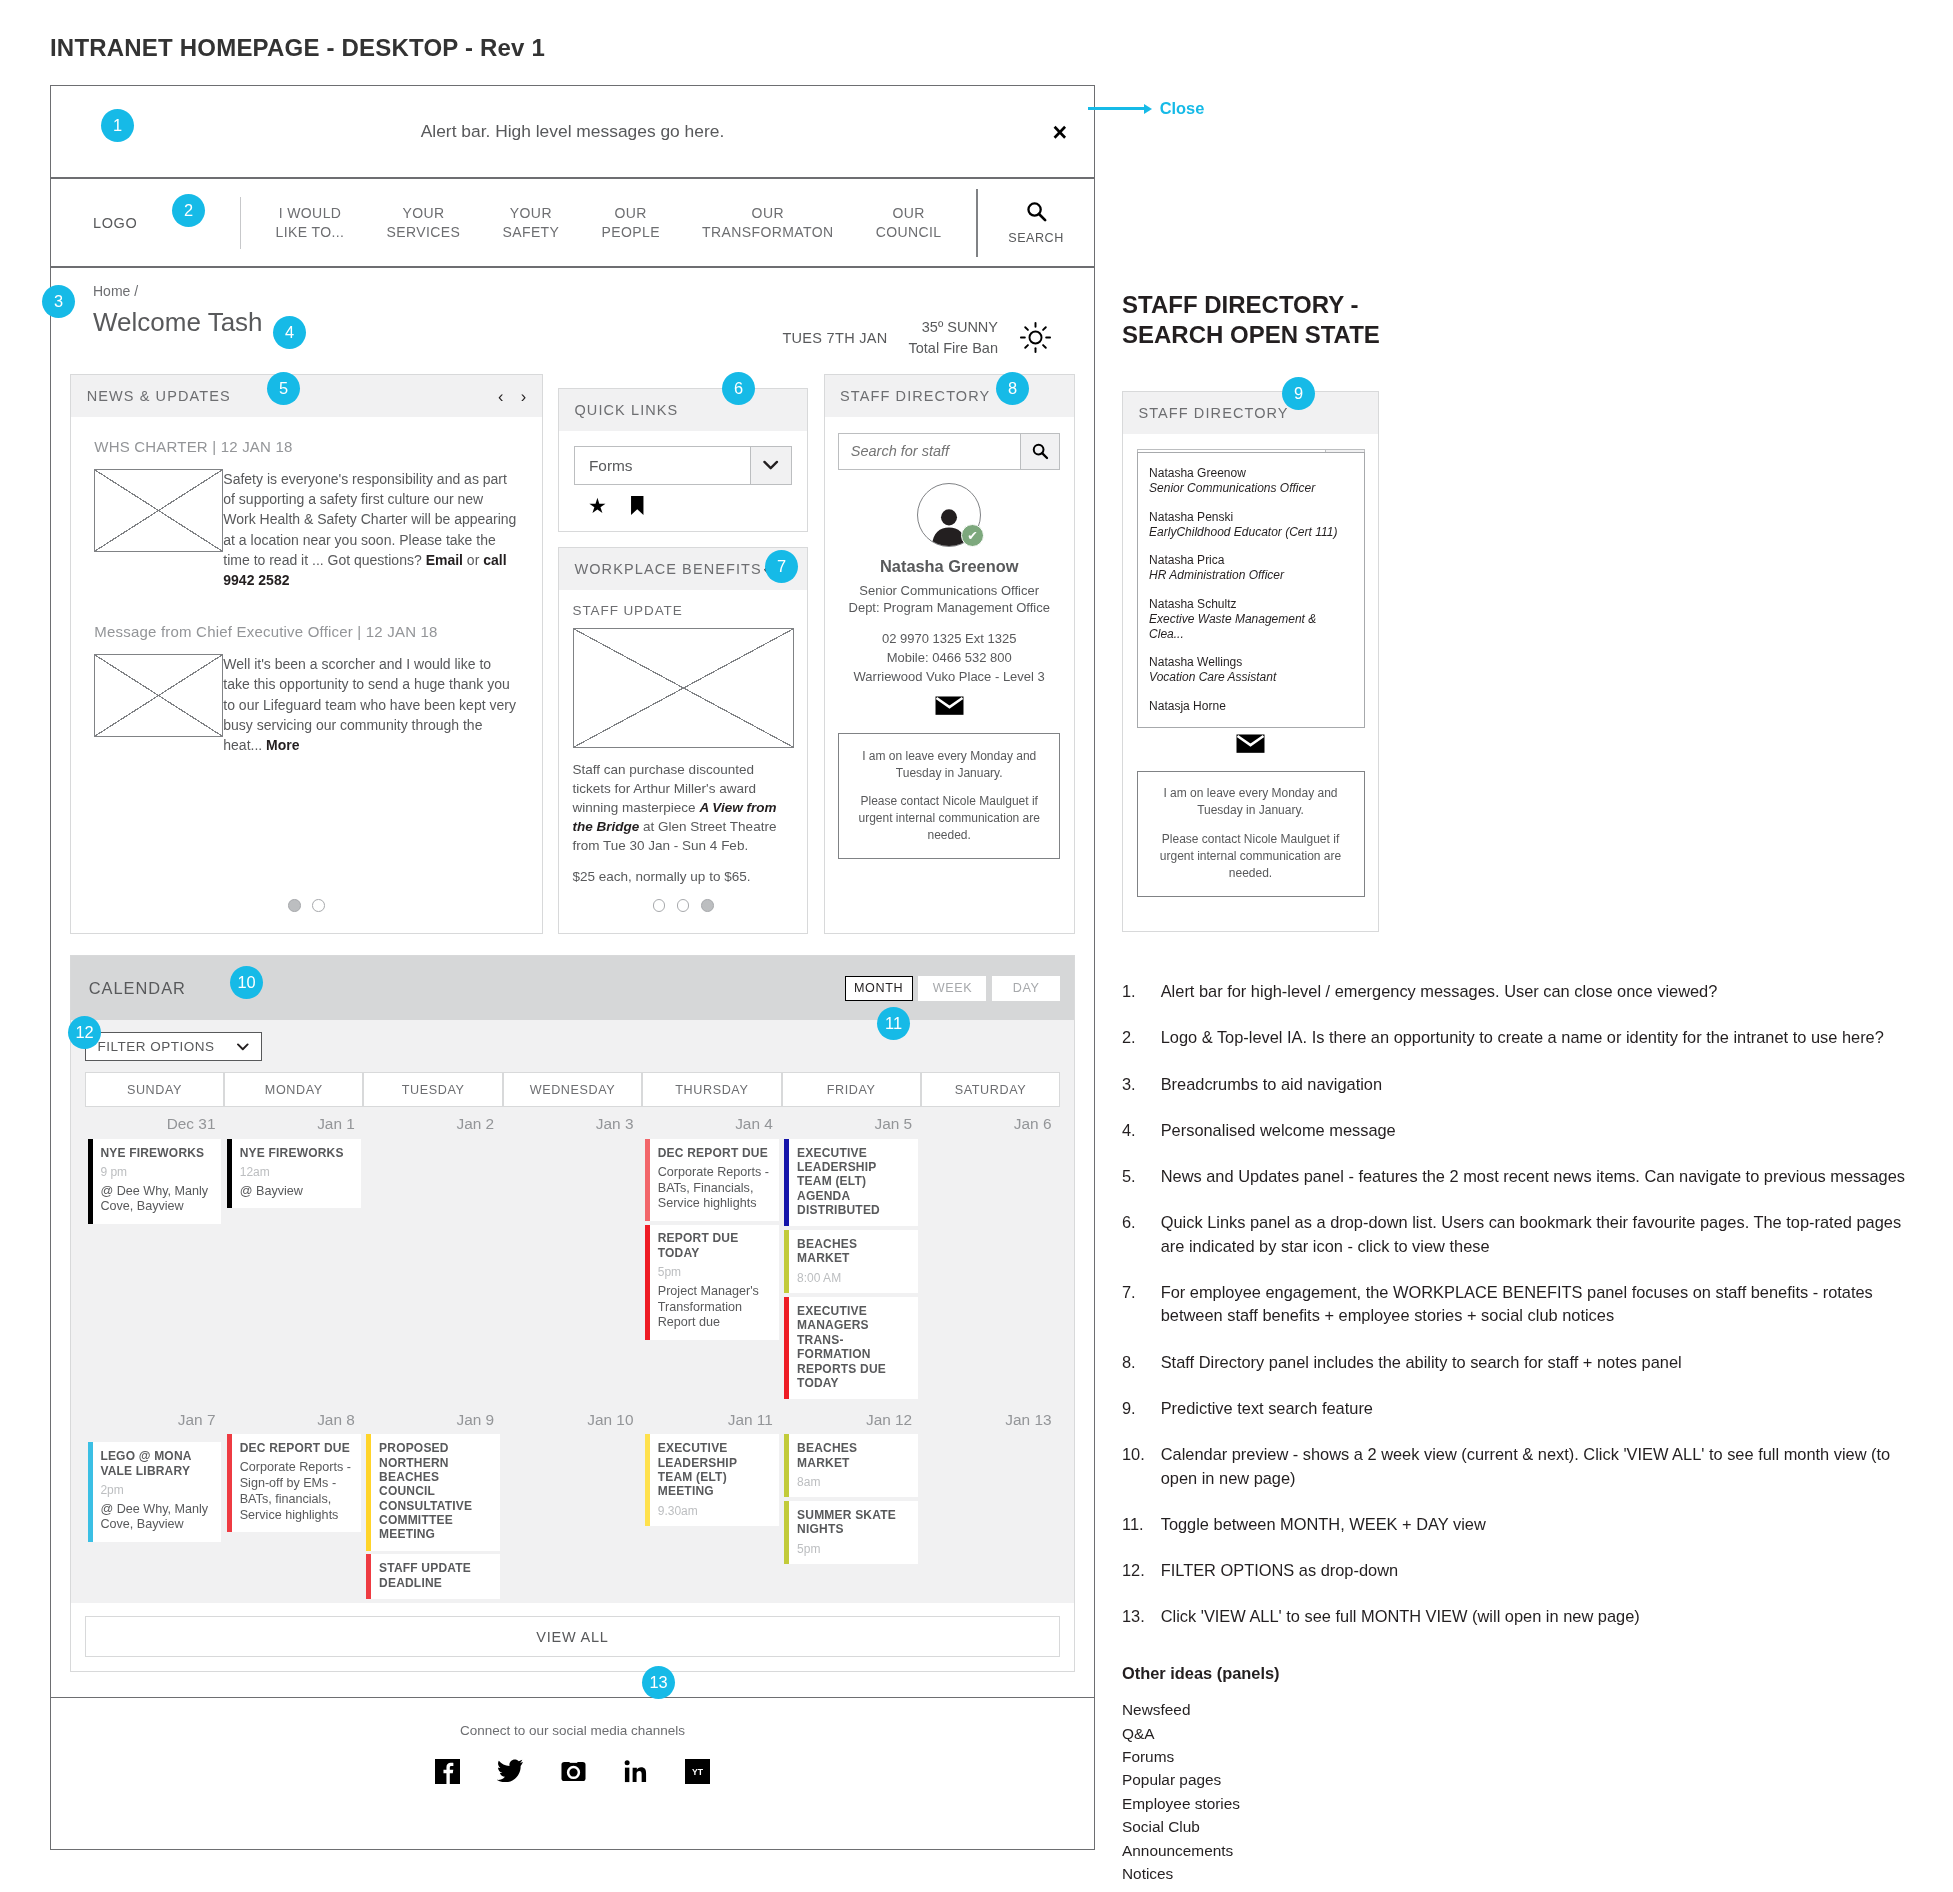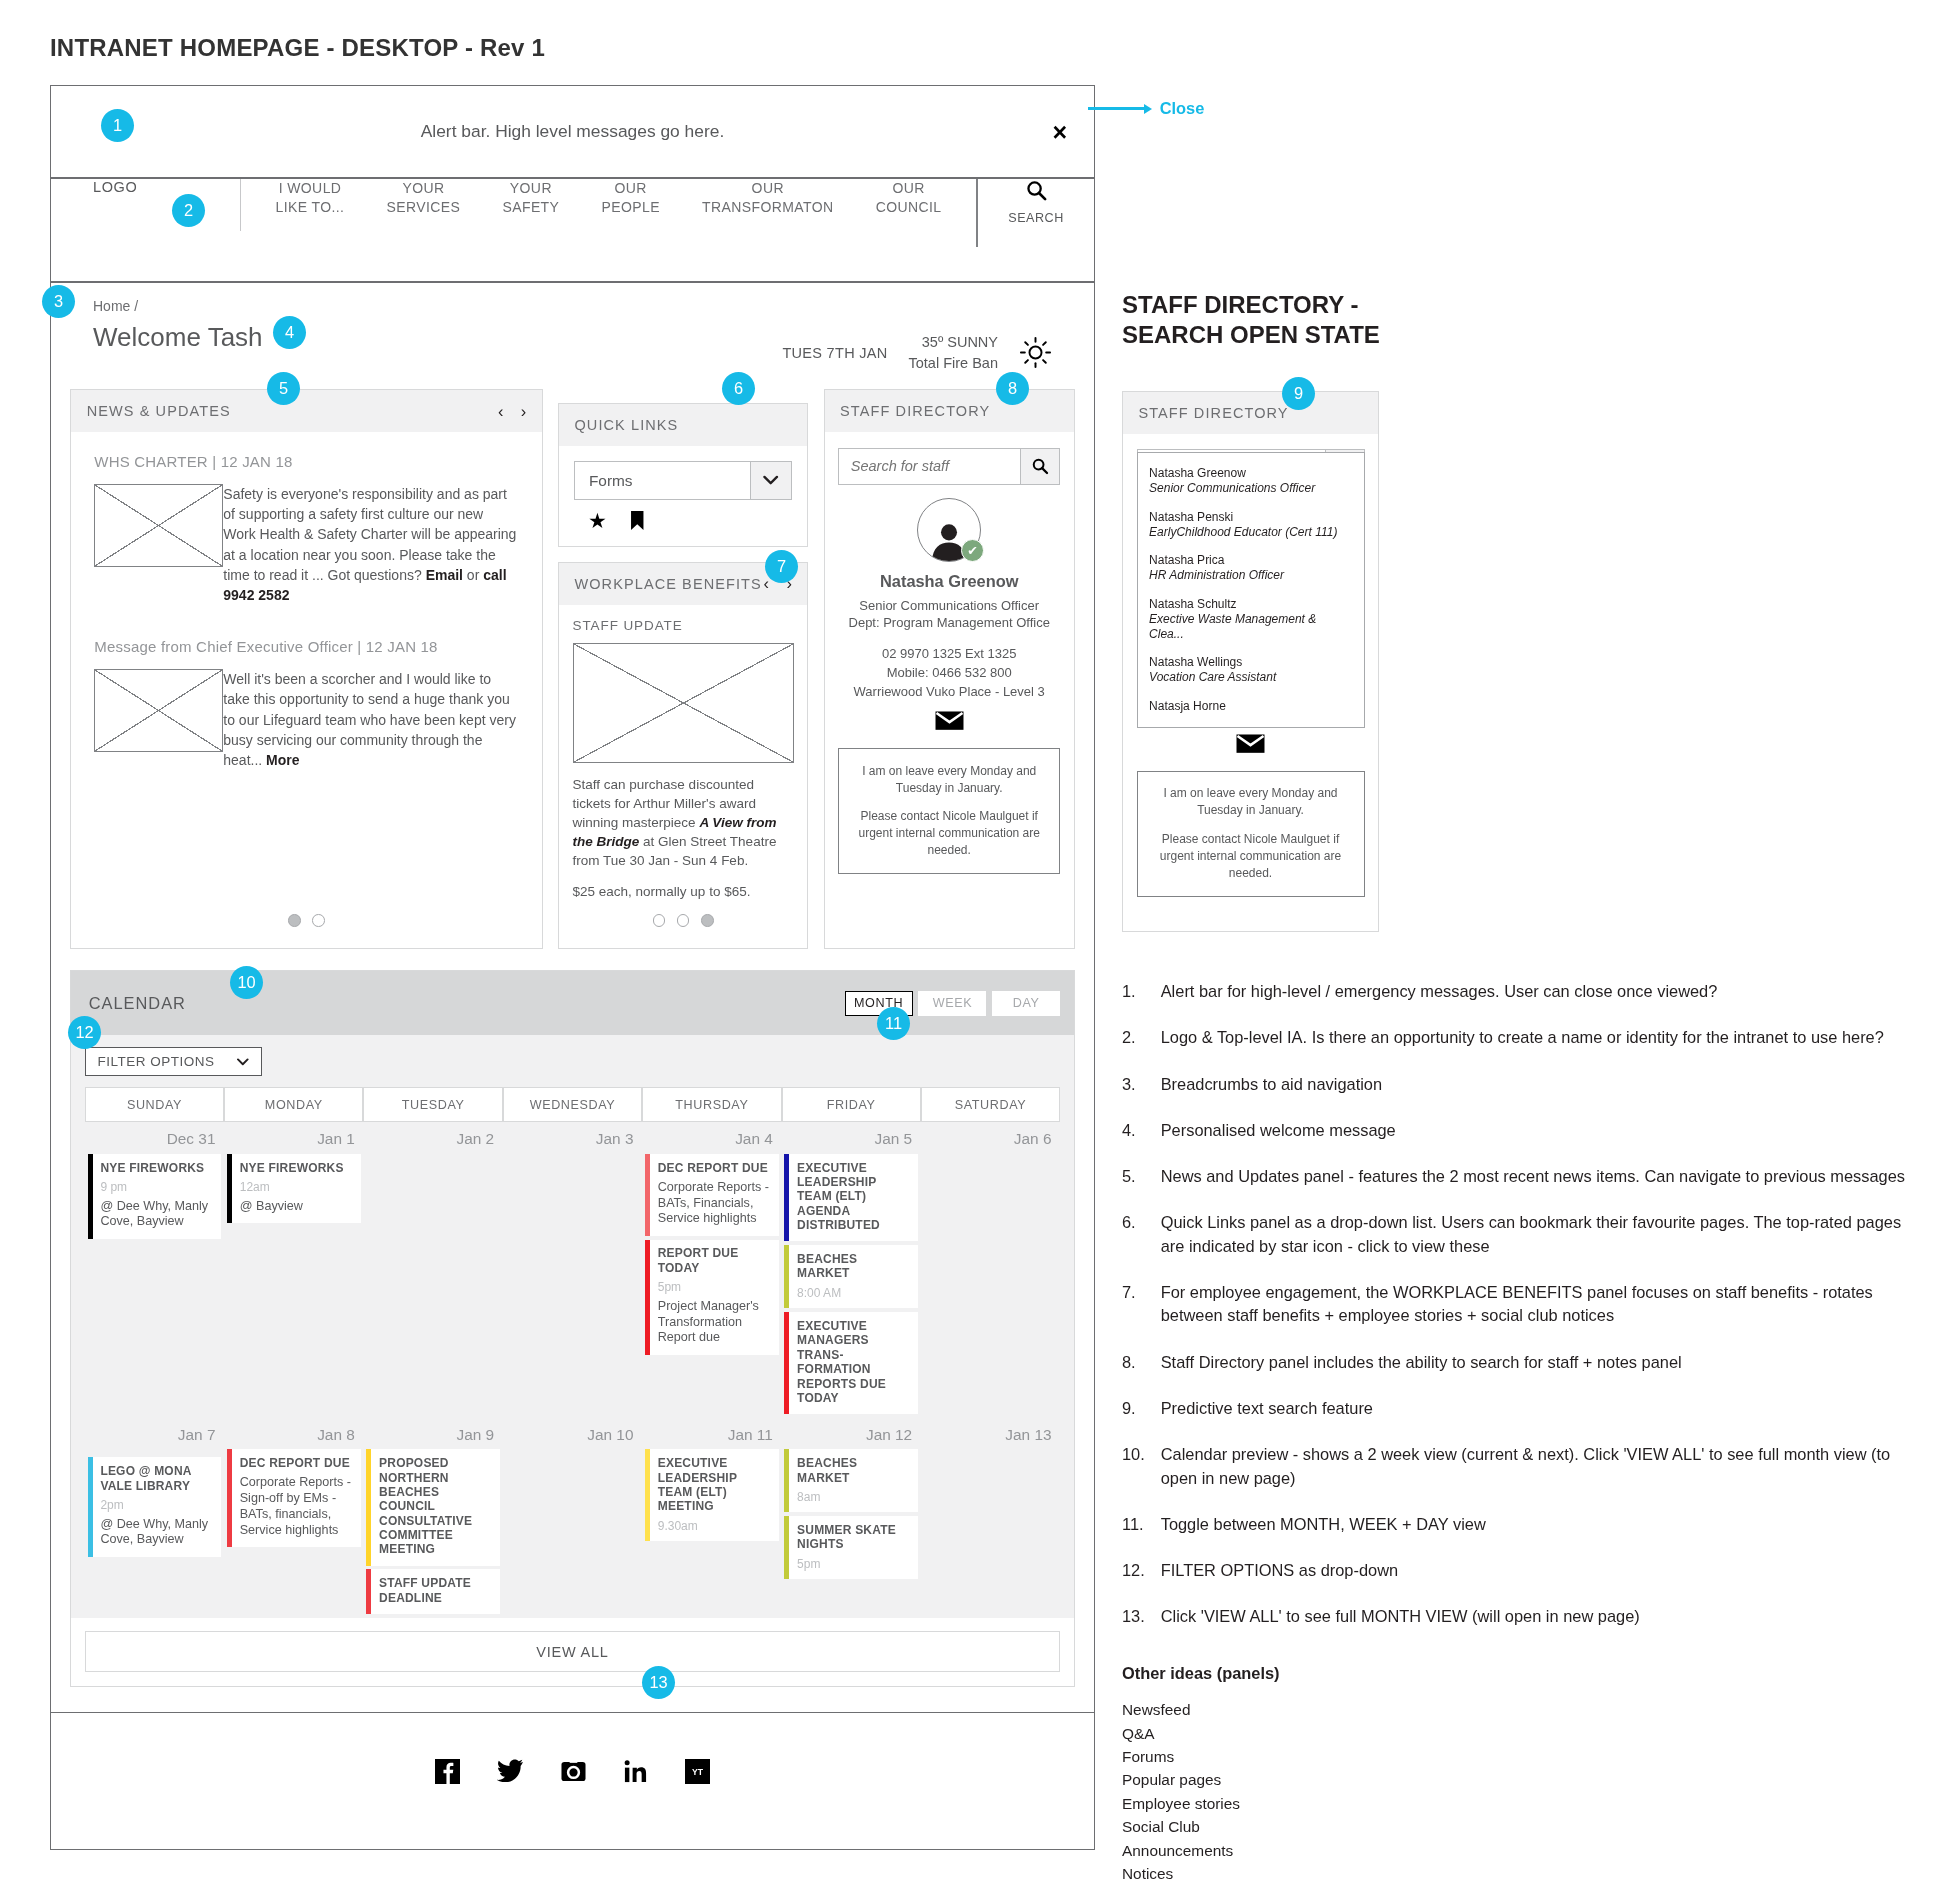--- a/index.html
+++ b/index.html
@@ -31,22 +31,22 @@
     display: flex; align-items: center; justify-content: center;
   }
   .alert-bar .alert-text { font-size: 17.4px; color: #58595b; }
   .alert-close {
     position: absolute; right: 27px; top: 50%; transform: translateY(-50%);
     font-size: 25px; font-weight: bold; color: #000; line-height: 1; cursor: pointer;
   }
 
   
   .navbar {
-    position: relative; height: 104px; border-bottom: 2.9px solid #6d6e71;
-    display: flex; align-items: flex-start; padding: 0 0 0 42px;
+    position: relative; height: 89px; border-bottom: 2.9px solid #6d6e71;
+    display: flex; align-items: center; padding: 0 0 0 42px;
   }
   .logo { font-size: 14.5px; color: #58595b; letter-spacing: 0.6px; width: 106px; }
   .nav-divider { width: 1px; height: 52px; background: #c7c8ca; margin: 0 13.5px 0 41px; }
   .nav-items { display: flex; flex: 1; align-items: center; justify-content: space-around; padding-right: 9.7px; }
   .nav-item {
     font-size: 14px; color: #6d6e71; text-align: center; line-height: 1.35;
     letter-spacing: 0.4px; cursor: pointer; white-space: pre-line;
   }
   .nav-sep { width: 1.9px; height: 68px; background: #808285; margin-left: 3.9px; }
   .nav-search {
@@ -571,20 +571,21 @@
           </div>
           <div class="daycol">
             <div class="daynum">Jan 13</div>
           </div>
         </div>
 
       <div class="viewall">VIEW ALL</div>
     </div>
 
     <div class="foot">
+      <div class="lbl">Connect to our social media channels</div>
       <div class="socials">
         <span>
           <svg width="25" height="25" viewBox="0 0 26 26">
               <rect width="26" height="26" fill="#000"></rect>
               <path d="M15.4 26V14.8h3.1l.5-3.6h-3.6V9c0-1 .3-1.7 1.8-1.7h1.9V4.1c-.3 0-1.4-.1-2.7-.1-2.7 0-4.5 1.6-4.5 4.6v2.6H8.8v3.6h3.1V26z" fill="#fff"></path>
             </svg>
         </span>
         <span>
           <svg width="27" height="23" viewBox="0 0 28 24">
               <path d="M27 3.1c-1 .45-2.1.75-3.25.9 1.17-.7 2.06-1.8 2.48-3.12-1.1.65-2.3 1.12-3.58 1.38C21.6 1.15 20.13.5 18.5.5c-3.12 0-5.65 2.53-5.65 5.65 0 .44.05.87.15 1.28C8.3 7.2 4.4 5.1 1.8 1.9c-.5.85-.8 1.85-.8 2.9 0 1.96 1 3.7 2.5 4.7-.92-.03-1.8-.28-2.56-.7v.07c0 2.74 1.95 5.03 4.53 5.55-.47.13-.97.2-1.49.2-.36 0-.72-.04-1.06-.1.72 2.25 2.8 3.88 5.28 3.93C6.3 20.9 3.8 21.8 1.1 21.8c-.47 0-.93-.03-1.38-.08 2.5 1.6 5.5 2.55 8.7 2.55 10.45 0 16.16-8.65 16.16-16.15l-.02-.73C25.6 5.6 26.4 4.4 27 3.1z" fill="#000"></path>

